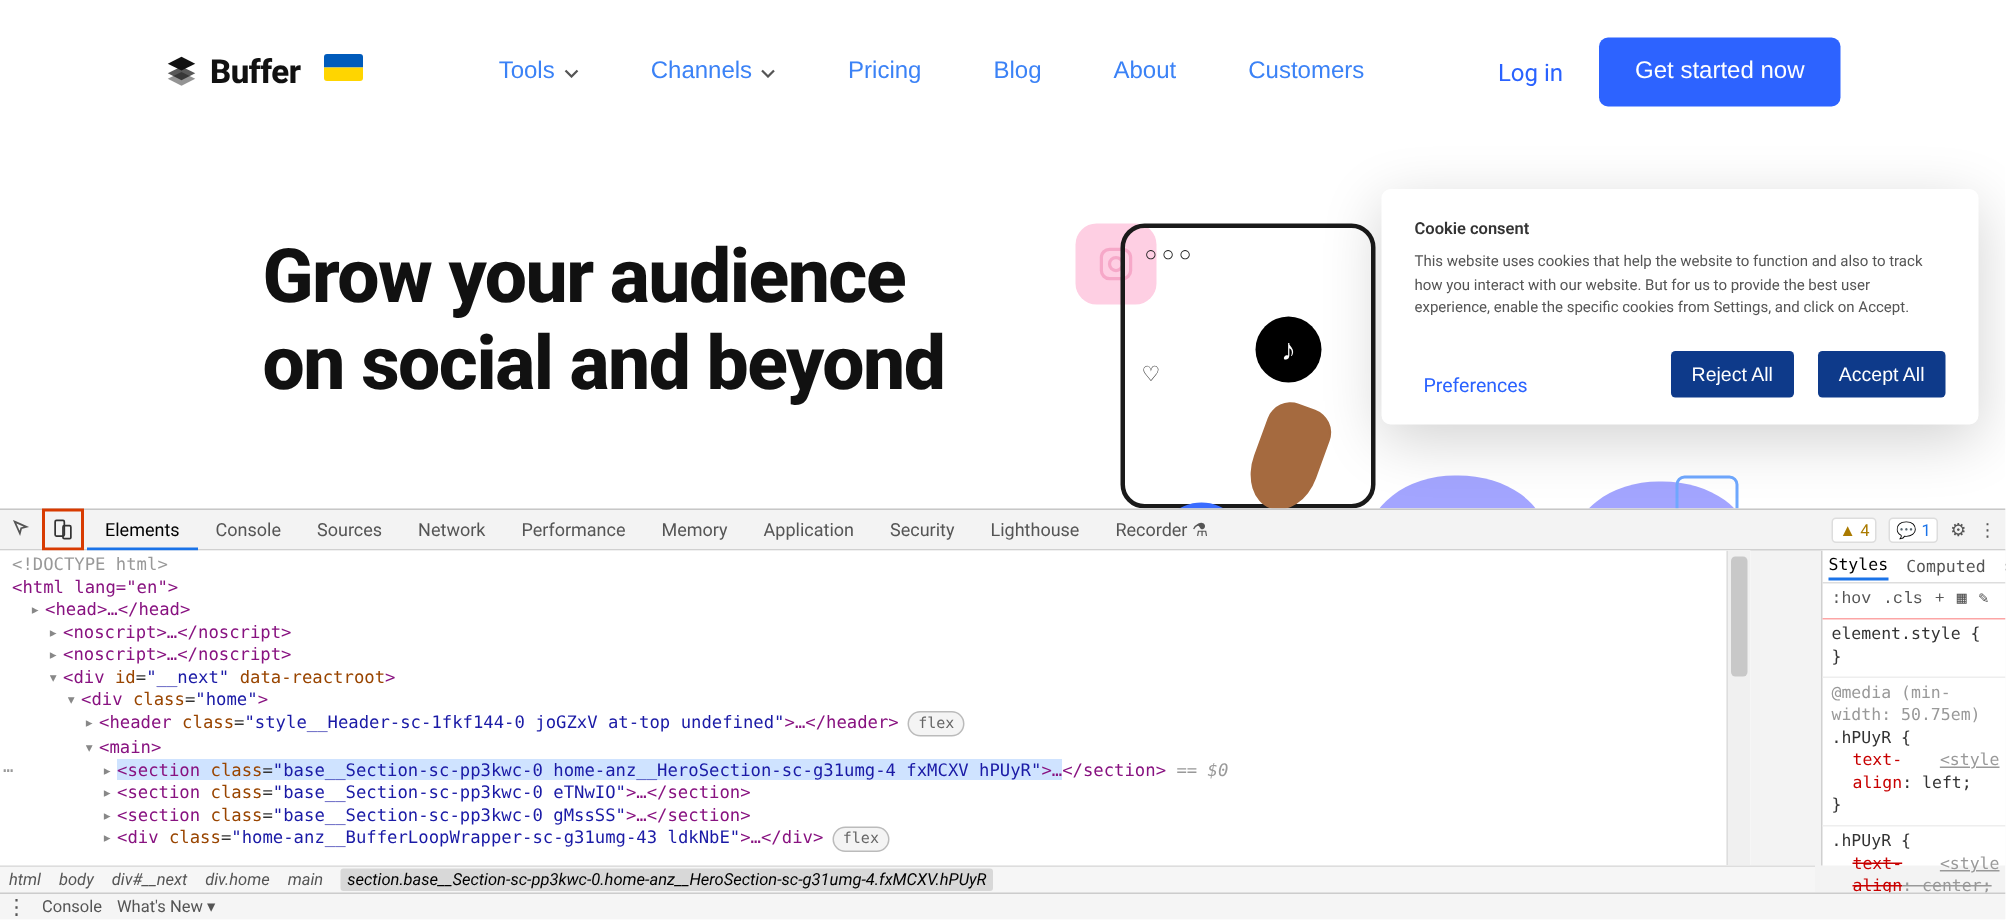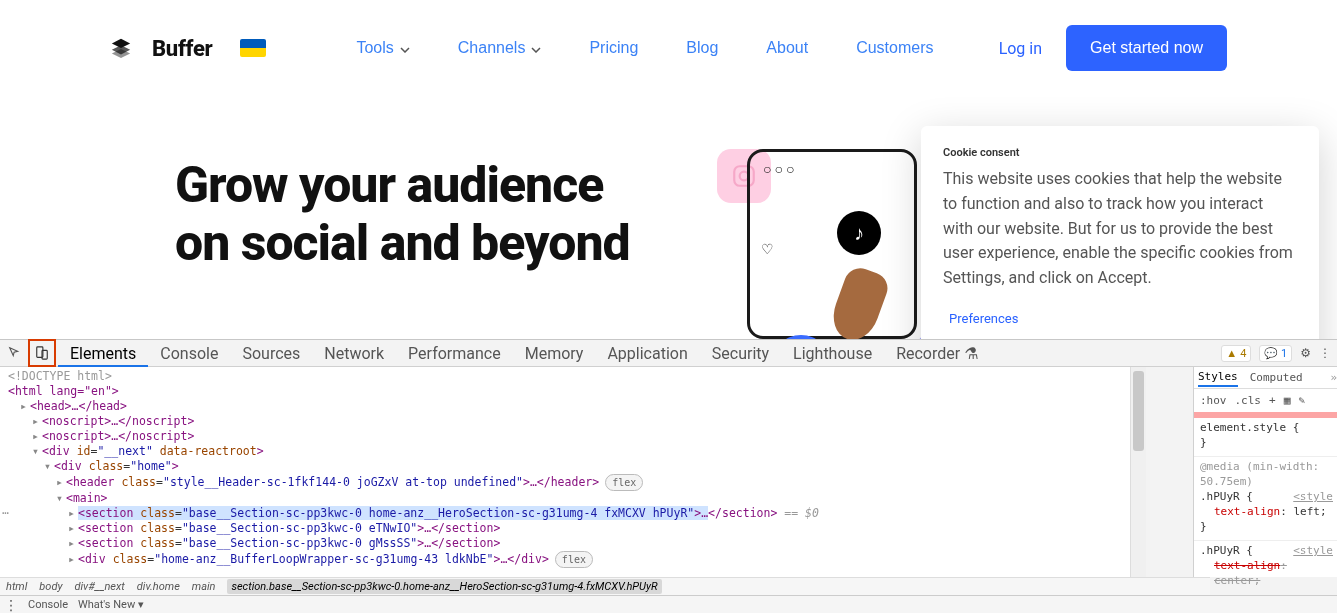--- a/index.html
+++ b/index.html
@@ -1,76 +1,76 @@
 <!DOCTYPE html>
 <html><head>
 <meta charset="utf-8">
 <style>
 * { margin: 0; padding: 0; box-sizing: border-box; }
 body { font-family: -apple-system, BlinkMacSystemFont, "Segoe UI", Roboto, Helvetica, Arial, sans-serif; width: 1337px; height: 613px; overflow: hidden; background: #fff; position: relative; }
 
 
 .page { height: 339px; position: relative; overflow: hidden; background: #fff; }
 .nav { display: flex; align-items: center; height: 96px; padding: 0 110px 0 110px; }
-.logo-wrap { display: flex; align-items: center; gap: 20px; }
+.logo-wrap { display: flex; gap: 8px; }
 .logo-mark { width: 22px; height: 22px; }
 .logo-text { font-weight: 800; font-size: 22px; letter-spacing: -0.3px; color: #111; }
 .flag { width: 26px; height: 18px; border-radius: 2px; overflow: hidden; display: inline-block; margin-left: 8px; position: relative; }
 .flag .top { position:absolute; inset:0 0 50% 0; background:#005bbb; }
 .flag .bot { position:absolute; inset:50% 0 0 0; background:#ffd500; }
 .nav-links { display: flex; gap: 48px; margin-left: 90px; align-items: center; }
 .nav-link { font-size: 16px; color: #3b82f6; background: none; border: none; cursor: pointer; display: flex; align-items: center; gap: 6px; }
 .nav-right { margin-left: auto; display: flex; align-items: center; gap: 24px; }
 .login { color: #2a62ff; font-size: 16px; cursor: pointer; }
 .cta { background: #2d63ff; color: #fff; border: none; padding: 14px 24px; border-radius: 6px; font-size: 16px; font-weight: 500; cursor: pointer; }
 
 .hero { padding: 60px 4px 0 175px; position: relative; }
 .hero h1 { font-size: 50px; font-weight: 800; letter-spacing: -1px; line-height: 1.16; color: #111; }
 
 .illus { position:absolute; right: 60px; bottom: -30px; width: 560px; height: 220px; pointer-events:none; }
 
 
 .cookie { position: absolute; top: 126px; right: 18px; width: 398px; background: #fff; border-radius: 6px; box-shadow: 0 10px 40px rgba(0,0,0,.18); padding: 20px 22px 18px 22px; z-index: 5; }
 .cookie h3 { font-size: 11px; color: #333; margin-bottom: 8px; font-weight: 600; }
-.cookie p { font-size: 16px; color: #555; line-height: 1.55; }
-.cookie-actions { display:flex; justify-content:flex-end; gap:16px; align-items:flex-start; margin-top:20px;flex-direction:column; }
+.cookie p { font-size: 10px; color: #555; line-height: 1.55; }
+.cookie-actions { display:flex; justify-content:flex-end; gap:16px; align-items:flex-end; margin-top:20px; }
 .cookie-pref { color:#2a62ff; font-size:13px; cursor:pointer; margin-right:auto; margin-left:6px; }
 .cookie-btn { background:#0e3a8a; border:none; color:#fff; padding:8px 14px; border-radius:3px; font-size:13px; cursor:pointer; }
 
 
 .devtools { position:absolute; left:0; right:0; top:339px; bottom:0; background:#f3f3f3; border-top:1px solid #c7c7c7; font-size:12px; color:#333; }
 .dt-tabs { display:flex; align-items:center; height:27px; background:#f3f3f3; border-bottom:1px solid #d0d0d0; padding-left:4px; }
 .inspect-btn { width:22px; height:22px; display:flex; align-items:center; justify-content:center; cursor:pointer; color:#555; }
 .dev-toggle-wrap { width:28px; height:28px; border:2px solid #d83b01; display:flex; align-items:center; justify-content:center; margin:0 2px; cursor:pointer; }
-.dt-tab { padding:0 12px; height:27px; line-height:27px; color:#555; cursor:pointer; font-size:16px; }
+.dt-tab { padding:0 12px; height:27px; line-height:27px; color:#555; cursor:pointer; font-size:12px; }
 .dt-tab.active { color:#000; border-bottom:2px solid #1a73e8; }
 .dt-right { margin-left:auto; display:flex; align-items:center; gap:8px; padding-right:6px; }
 .badge { display:inline-flex; align-items:center; gap:3px; font-size:11px; padding:1px 4px; border-radius:3px; border:1px solid #ddd; background:#fff; }
 .badge.warn { color:#aa7a00; }
 .badge.info { color:#1a73e8; }
 .gear, .kebab { cursor:pointer; color:#555; }
 
 .dt-body { position:absolute; top:27px; bottom:36px; left:0; right:0; display:flex;gap:47px; }
 .dom-pane { flex:1; background:#fff; overflow:auto; font-family:Menlo,Consolas,monospace; font-size:11.5px; line-height:15px; padding:2px 0 2px 8px; position:relative; }
 .dom-pane .ln { white-space:pre; }
 .twist::before { content:"▸"; color:#888; display:inline-block; width:10px; }
 .twist.open::before { content:"▾"; }
 .tag { color:#881280; }
 .attr-n { color:#994500; }
 .attr-v { color:#1a1aa6; }
 .gray { color:#999; }
 .sel-hl { background:#cfe3ff; }
 .pill { display:inline-block; border:1px solid #bbb; border-radius:10px; padding:0 6px; font-size:10px; color:#666; background:#f4f4f4; margin-left:6px; }
 .dots { position:absolute; left:0; color:#999; }
 
-.styles-pane { width:144px; border-left:1px solid #d0d0d0; background:#fff; font-family:Menlo,Consolas,monospace; font-size:11px; line-height:15px; }
+.styles-pane { width:123px; border-left:1px solid #d0d0d0; background:#fff; font-family:Menlo,Consolas,monospace; font-size:11px; line-height:15px; }
 .sp-tabs { display:flex; border-bottom:1px solid #ddd; height:22px; align-items:center; padding-left:4px; gap:12px; }
 .sp-tab { color:#555; cursor:pointer; }
 .sp-tab.active { color:#000; border-bottom:2px solid #1a73e8; padding-bottom:1px; }
-.sp-tool { display:flex; gap:8px; padding:4px 6px; border-bottom:6px solid #fca5a5; align-items:center; color:#555; }
+.sp-tool { display:flex; gap:8px; padding:4px 6px; border-bottom:1px solid #fca5a5; align-items:center; color:#555;font-family:Liberation Mono, monospace; }
 .sp-rule { padding:2px 4px 6px 6px; border-bottom:1px solid #eee; }
 .sp-rule .src { float:right; color:#999; text-decoration:underline;margin-left:20px; }
 .sp-rule .sel { color:#333; }
 .strike { text-decoration:line-through; color:#999; }
 .prop-n { color:#c80000; }
 
 .crumbs { position:absolute; left:0; right:127px; bottom:18px; height:18px; background:#f6f6f6; border-top:1px solid #ddd; font-size:11px; color:#555; display:flex; align-items:center; padding-left:6px; gap:12px;font-style:italic; }
 .crumbs .c.active { background:#d8d8d8; padding:1px 4px; border-radius:2px; color:#000; }
 
 .drawer { position:absolute; left:0; right:0; bottom:0; height:18px; background:#f5f5f5; border-top:1px solid #ccc; display:flex; align-items:center; font-size:11px; color:#555; padding-left:4px; gap:10px; }

